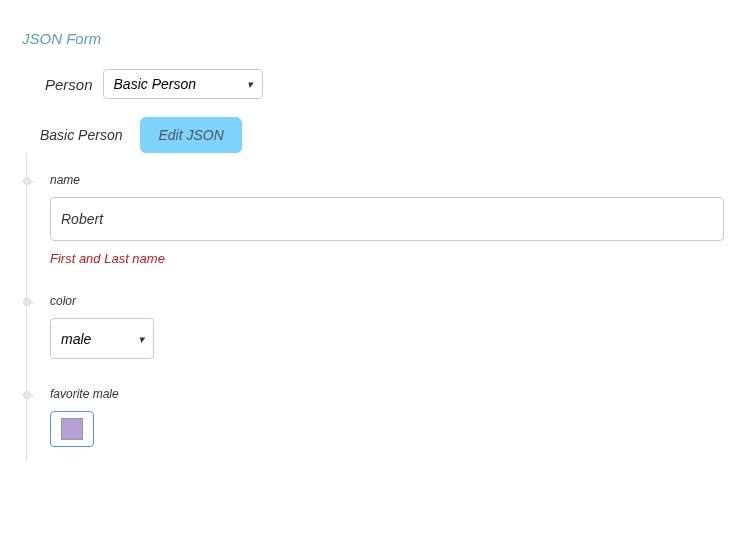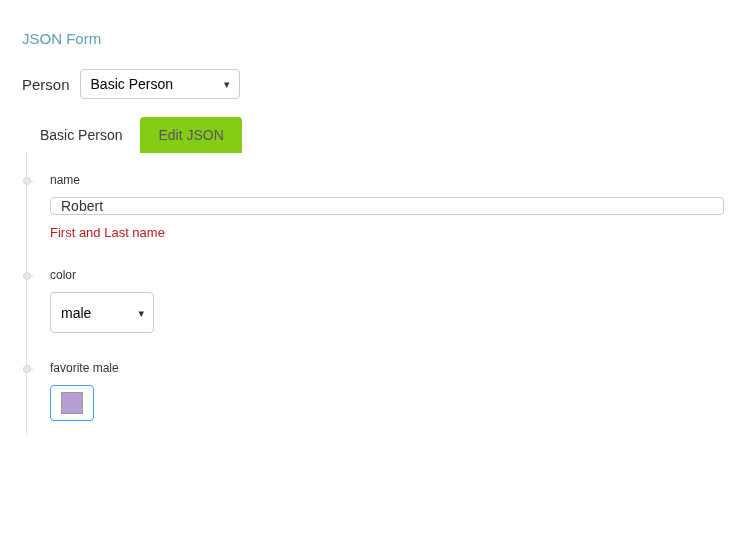--- a/index.html
+++ b/index.html
@@ -1,18 +1,19 @@
 <!DOCTYPE html>
 <html><head>
   <meta charset="utf-8">
   <style>
     * {
       box-sizing: border-box;
       margin: 0;
       padding: 0;
+      font-style: italic;
     }
     body {
       font-family: -apple-system, BlinkMacSystemFont, "Segoe UI", Helvetica, Arial, sans-serif;
       font-size: 14px;
       color: #333;
       background: #fff;
       padding: 30px 22px;
       width: 746px;
     }
     .page-title {
@@ -23,20 +24,21 @@
     }
     .person-row {
       display: flex;
       align-items: center;
       gap: 10px;
       margin-bottom: 18px;
     }
     .person-label {
       font-size: 15px;
       color: #333;
+      margin-left: 23px;
     }
     select.person-select {
       appearance: none;
       -webkit-appearance: none;
       border: 1px solid #ccc;
       border-radius: 4px;
       padding: 6px 30px 6px 10px;
       font-size: 14px;
       background: #fff;
       height: 30px;
@@ -64,22 +66,23 @@
       padding: 10px 18px;
       font-size: 14px;
       cursor: pointer;
       border-radius: 4px 4px 0 0;
     }
     .tab.active {
       color: #333;
       background: #fff;
     }
     .tab.inactive {
-      background: #84cc16;
+      background: #7dd3fc;
       color: #555;
+      border-radius: 6px;
     }
     .tree-content {
       position: relative;
       padding-left: 10px;
       padding-top: 6px;
     }
     .tree-content::before {
       content: "";
       position: absolute;
       left: 4px;
@@ -117,21 +120,21 @@
       margin-bottom: 10px;
       display: block;
     }
     .text-input {
       width: 100%;
       border: 1px solid #ccc;
       border-radius: 4px;
       padding: 8px 10px;
       font-size: 14px;
       color: #333;
-      height: 18px;
+      height: 44px;
     }
     .help-text {
       font-size: 13px;
       color: #b91c1c;
       margin-top: 10px;
     }
     .gender-select-wrap {
       position: relative;
       display: inline-block;
     }

